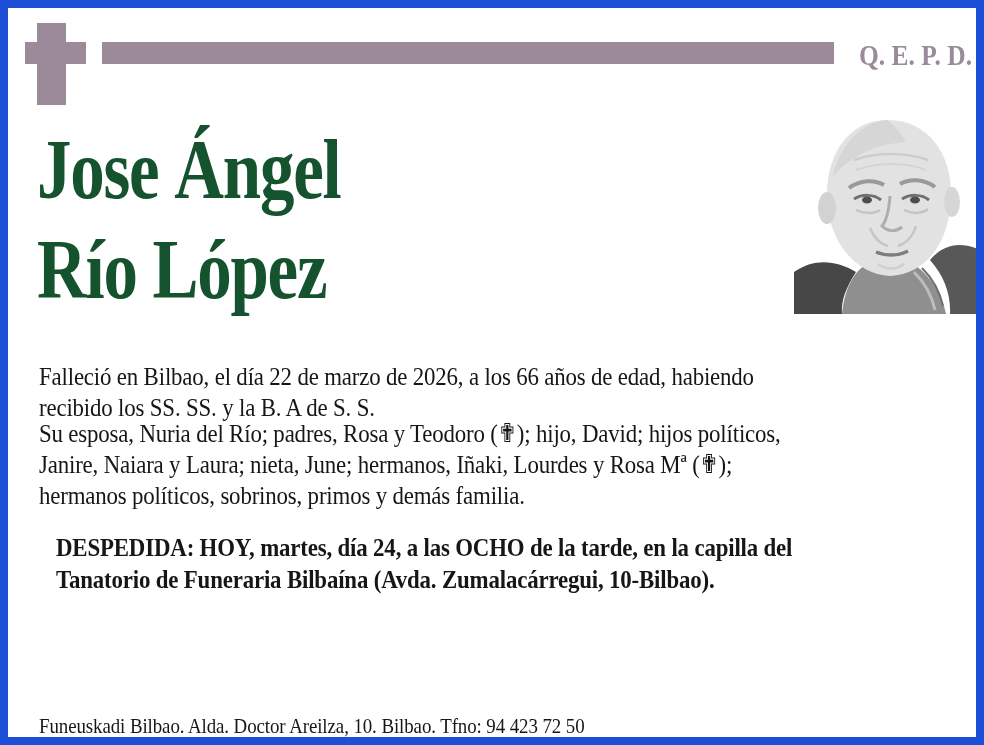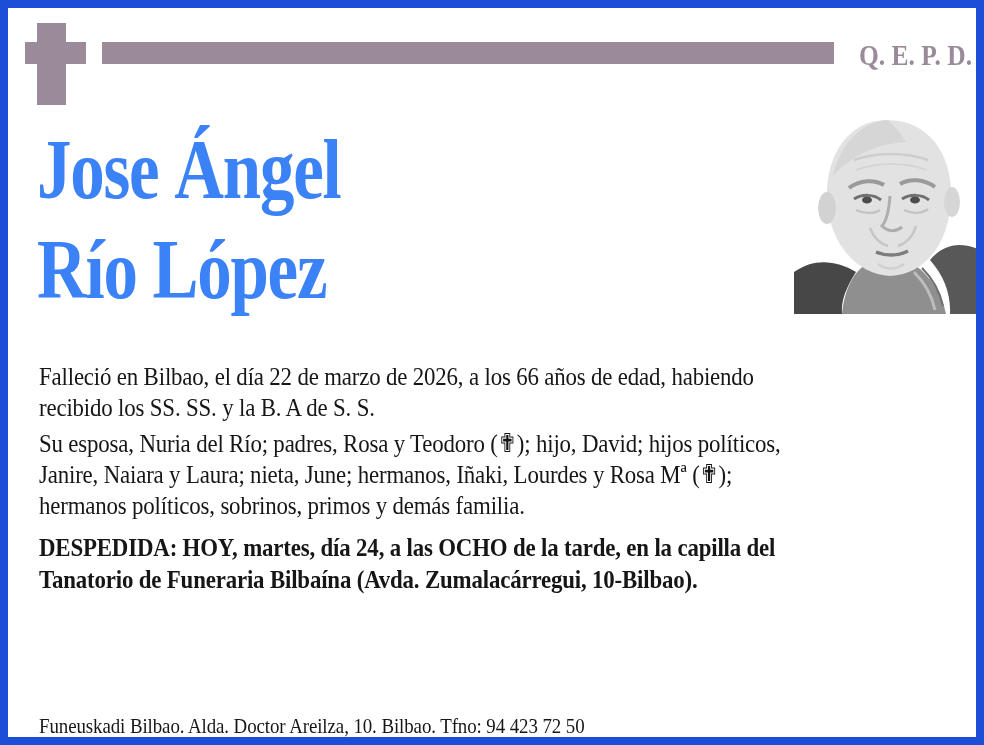--- a/index.html
+++ b/index.html
@@ -15,35 +15,35 @@
   .rule{position:absolute;left:94px;top:34px;width:732px;height:22px;background:#9a8a9a;}
   
   .qepd{
     position:absolute;right:4px;top:30px;width:max-content;
     font-size:30px;font-weight:700;color:#9a8a9a;letter-spacing:0px;
     transform:scaleX(0.85);transform-origin:right top;white-space:nowrap;
   }
   
   .photo{position:absolute;left:786px;top:96px;width:186px;height:210px;}
   
-  .name{position:absolute;left:29px;top:112px;margin:0;font-weight:700;color:#3b82f6;}
+  .name{position:absolute;left:29px;top:112px;margin:0;font-weight:700;color:#14532d;}
   .nline{
     display:block;width:max-content;white-space:nowrap;
     font-size:84px;line-height:100px;letter-spacing:-1.5px;
     transform:scaleX(0.82);transform-origin:left top;
   }
   
   .para{position:absolute;left:31px;font-size:26px;line-height:31px;}
-  .para.bold{font-weight:700;line-height:32px;}
+  .para.bold{font-weight:700;line-height:32px;margin-left:17px;}
   .pline{
     display:block;width:max-content;white-space:nowrap;letter-spacing:-0.2px;
     transform:scaleX(0.88);transform-origin:left top;
   }
   .p1{top:334px;margin-top:19px;}
-  .p2{top:420px;}
+  .p2{top:410px;}
   .p3{top:524px;}
   .p4{top:606px;}
   
   .footer{position:absolute;left:31px;top:706px;font-size:21px;line-height:24px;}
   .fline{
     display:block;width:max-content;white-space:nowrap;letter-spacing:-0.1px;
     transform:scaleX(0.9);transform-origin:left top;
   }
 </style>
 </head>

